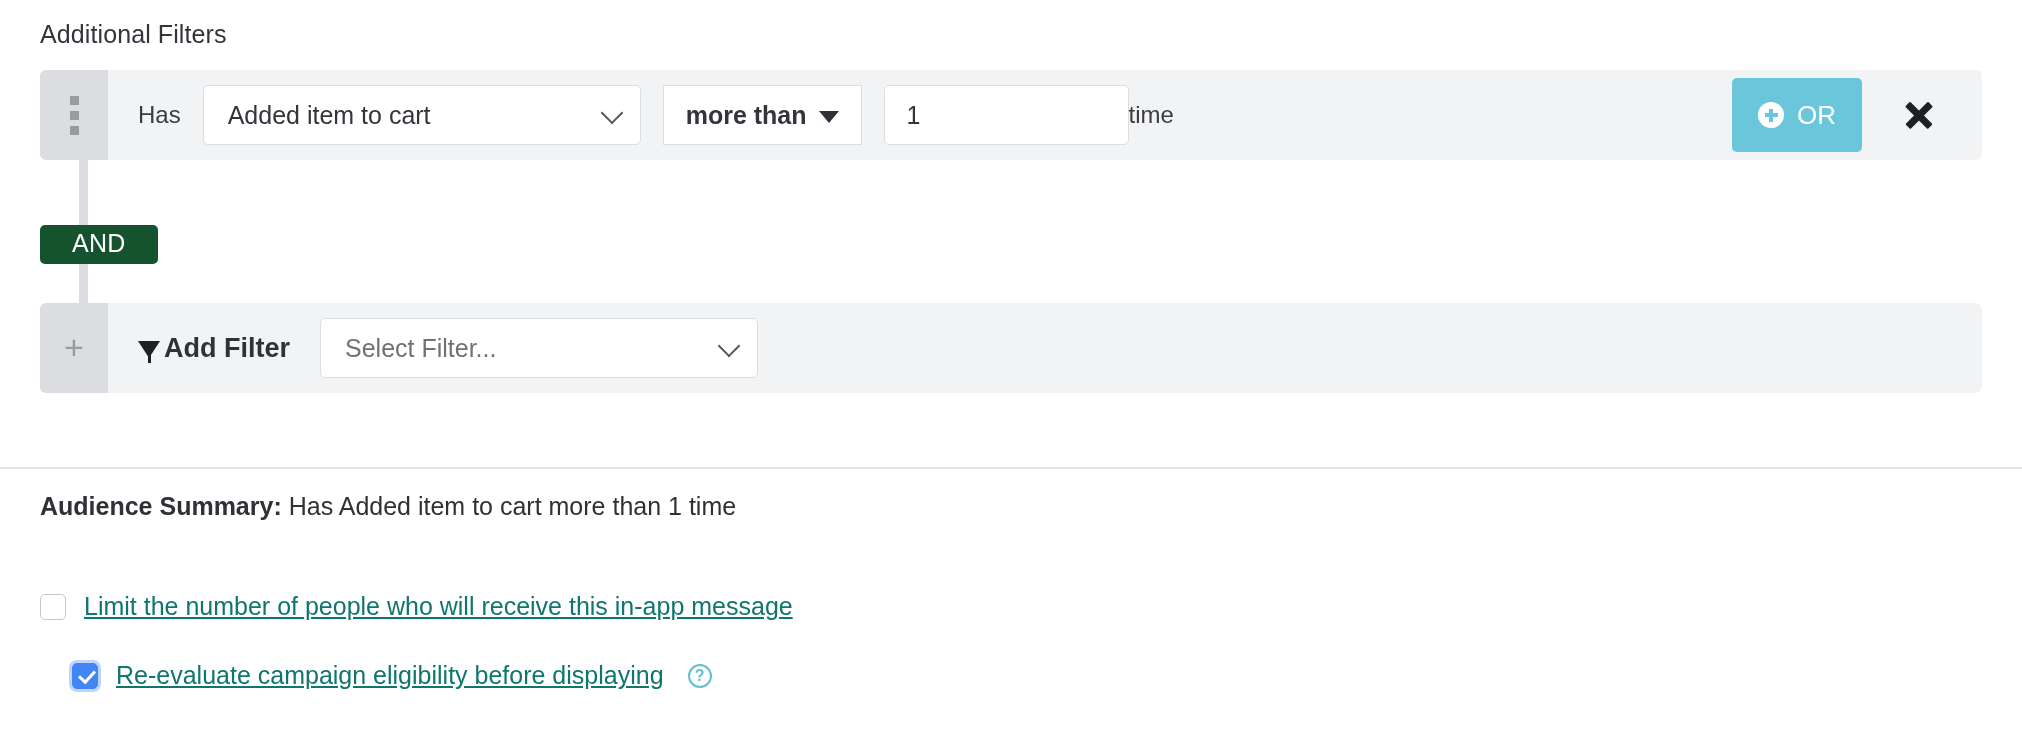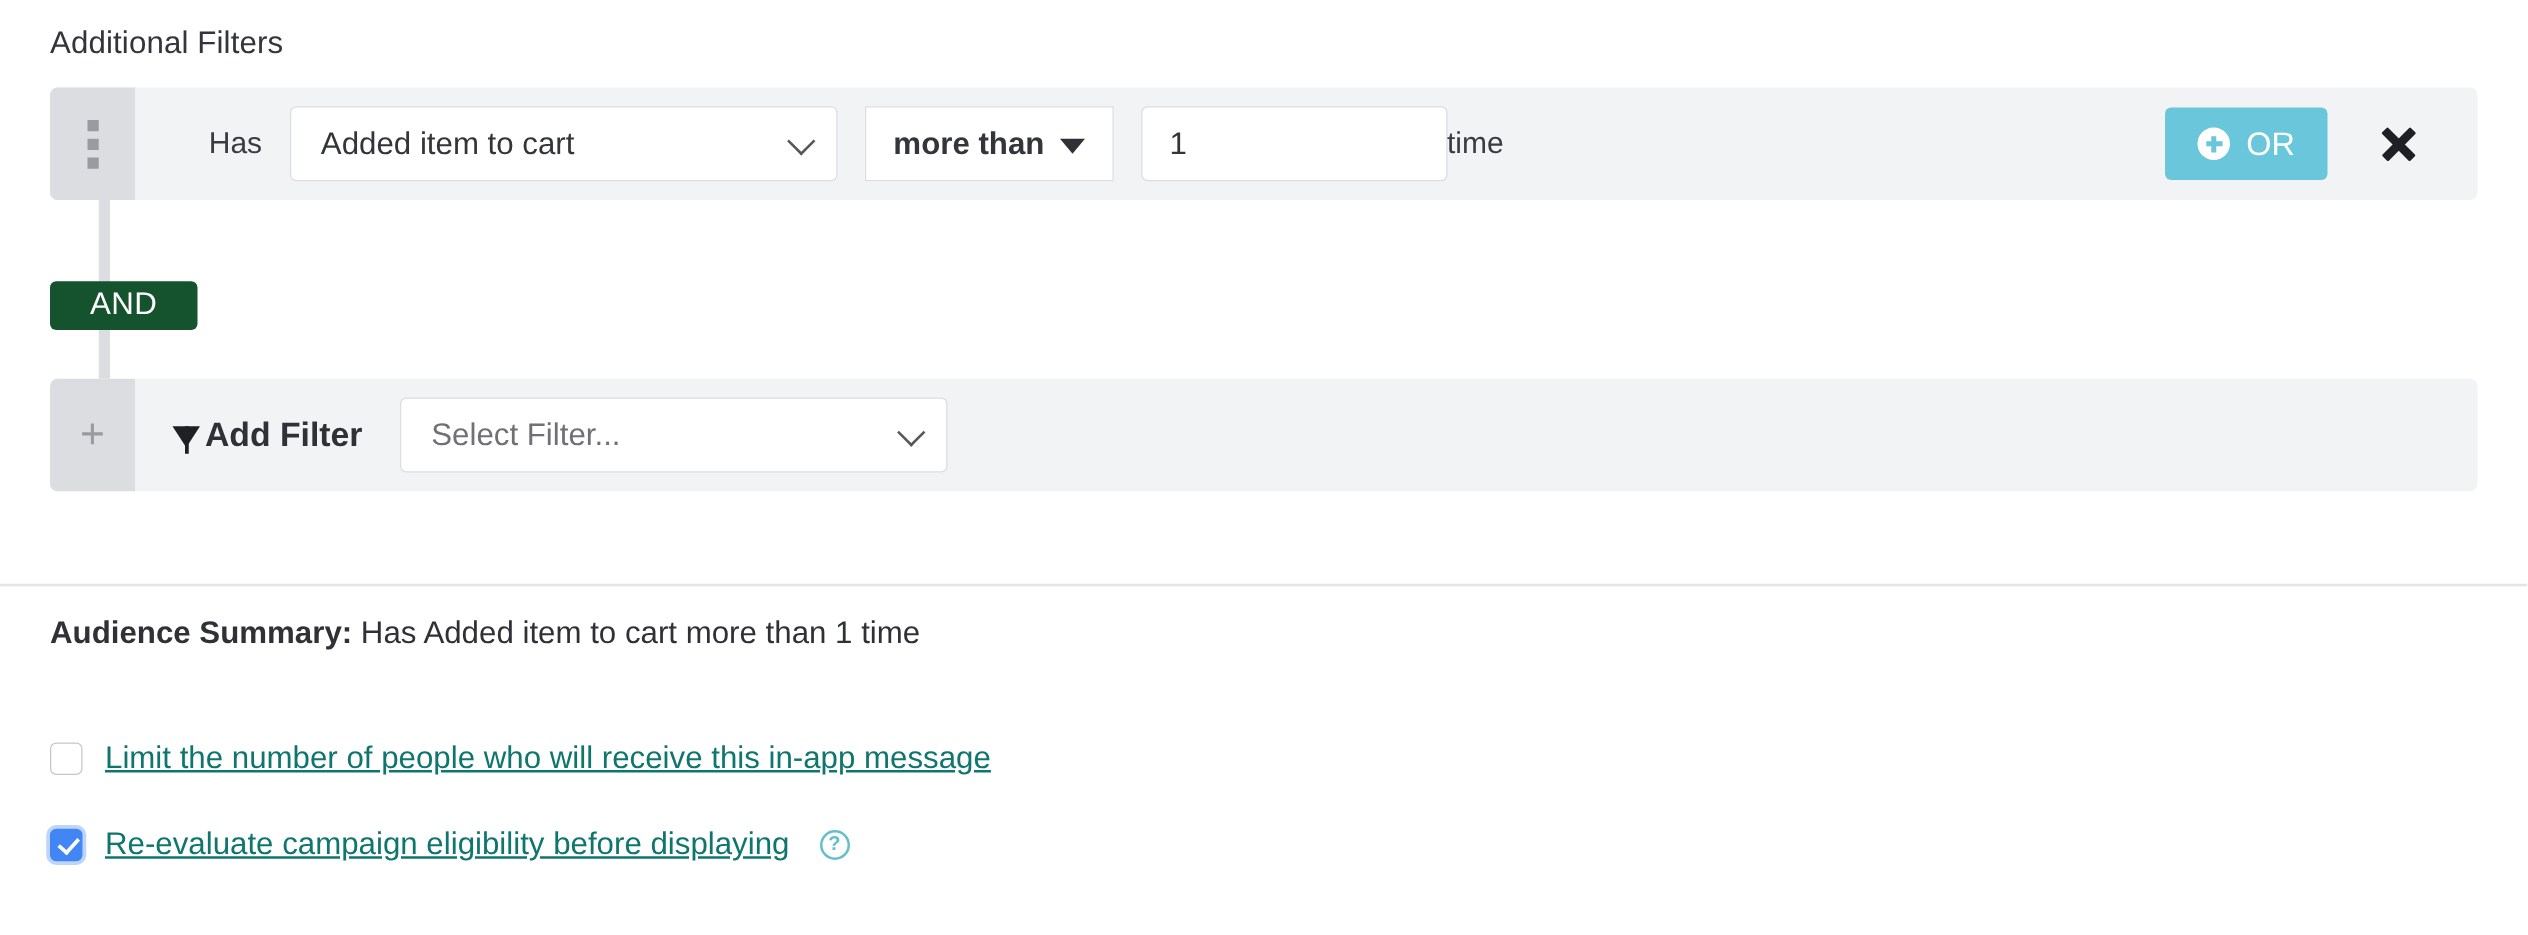--- a/index.html
+++ b/index.html
@@ -28,21 +28,21 @@
   
   .filter-row {
     position: absolute;
     left: 40px;
     width: 1942px;
     background: #f2f3f5;
     border-radius: 6px;
     display: flex;
     align-items: stretch;
   }
-  #row-has      { top: 70px;  height: 90px; gap: 29px; }
+  #row-has      { top: 70px;  height: 90px; }
   #row-addfilter{ top: 303px; height: 90px; }
 
   .grip {
     width: 68px;
     flex: 0 0 68px;
     background: #dcdde1;
     border-radius: 6px 0 0 6px;
     display: flex;
     align-items: center;
     justify-content: center;
@@ -152,21 +152,21 @@
     margin-left: auto;
     display: flex;
     align-items: center;
     gap: 40px;
   }
   .or-btn {
     background: #6ac6da;
     color: #ffffff;
     border: none;
     border-radius: 5px;
-    height: 58px;
+    height: 74px;
     padding: 0 26px;
     display: flex;
     align-items: center;
     gap: 13px;
     font-size: 26px;
     font-family: "Liberation Sans", sans-serif;
     cursor: pointer;
   }
   .plus-circle {
     width: 26px; height: 26px;
@@ -275,21 +275,21 @@
   
   .cb-row {
     position: absolute;
     left: 40px;
     display: flex;
     align-items: center;
     gap: 18px;
     white-space: nowrap;
   }
   #cb-row-limit    { top: 592px; }
-  #cb-row-reeval   { top: 661px; }
+  #cb-row-reeval   { top: 661px; margin-left: 32px; }
 
   .cb {
     width: 26px; height: 26px;
     border: 1.5px solid #c4c6cb;
     border-radius: 5px;
     background: #ffffff;
     flex: 0 0 26px;
     cursor: pointer;
     position: relative;
   }

